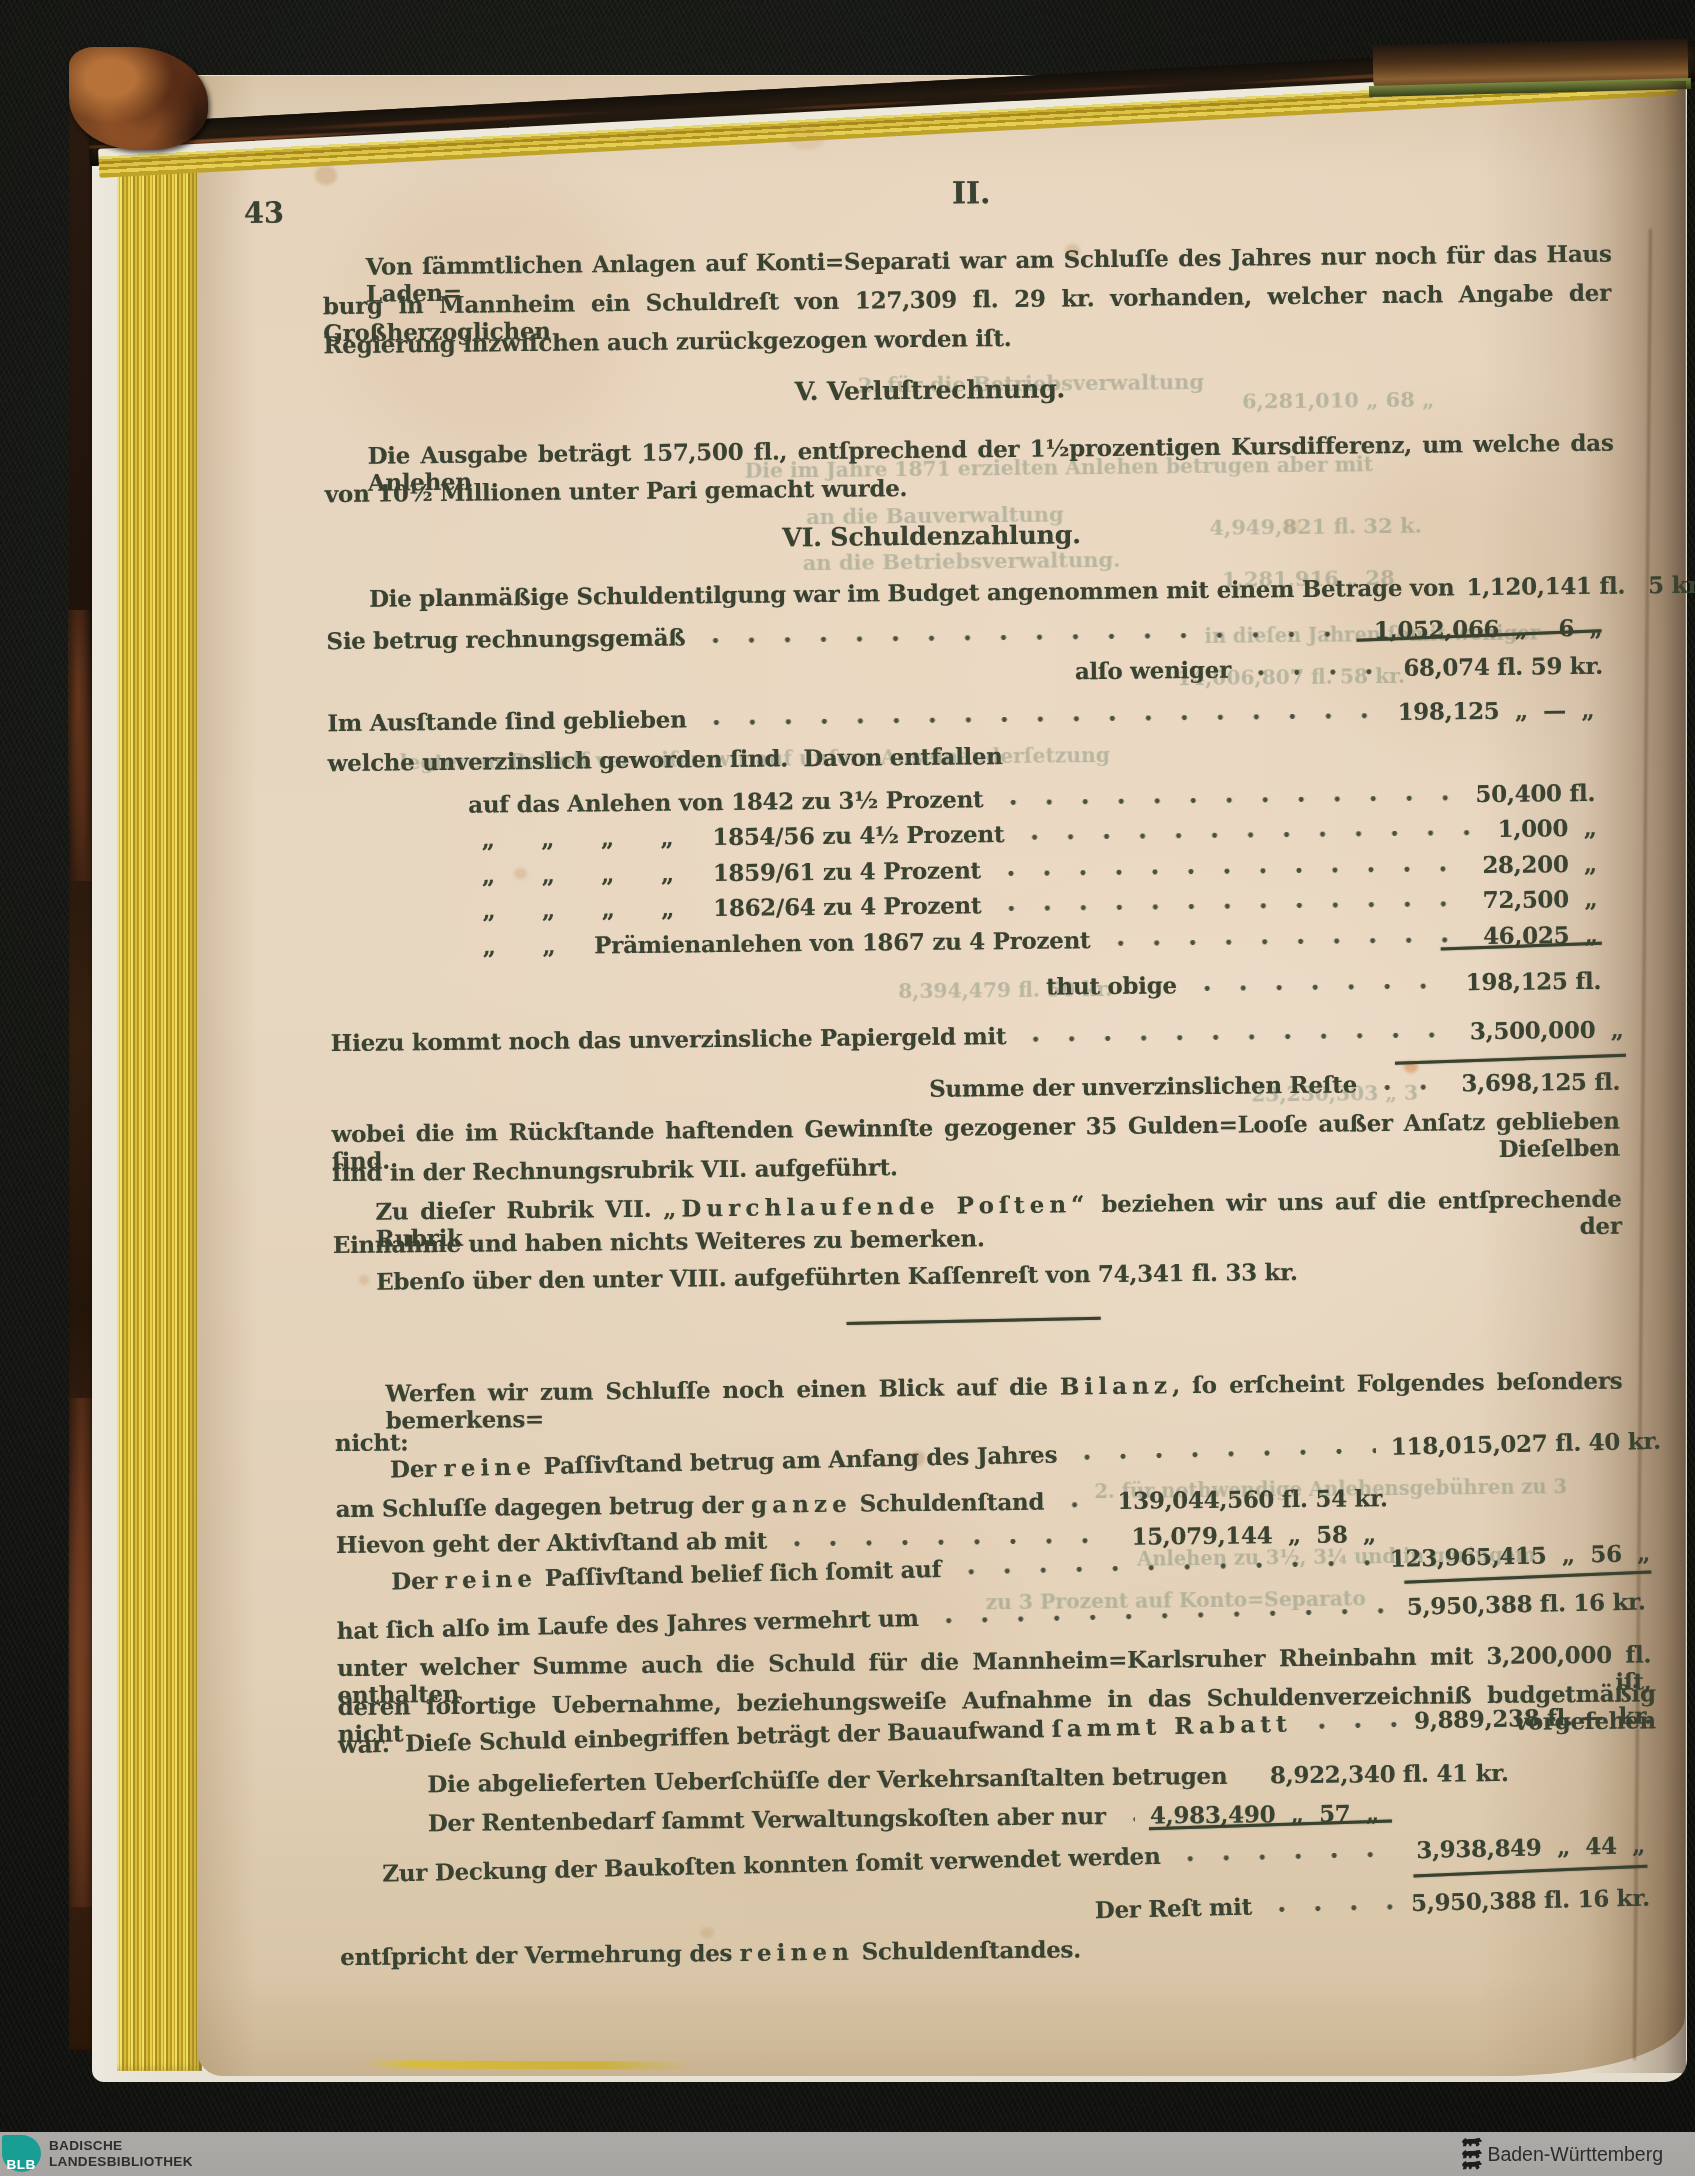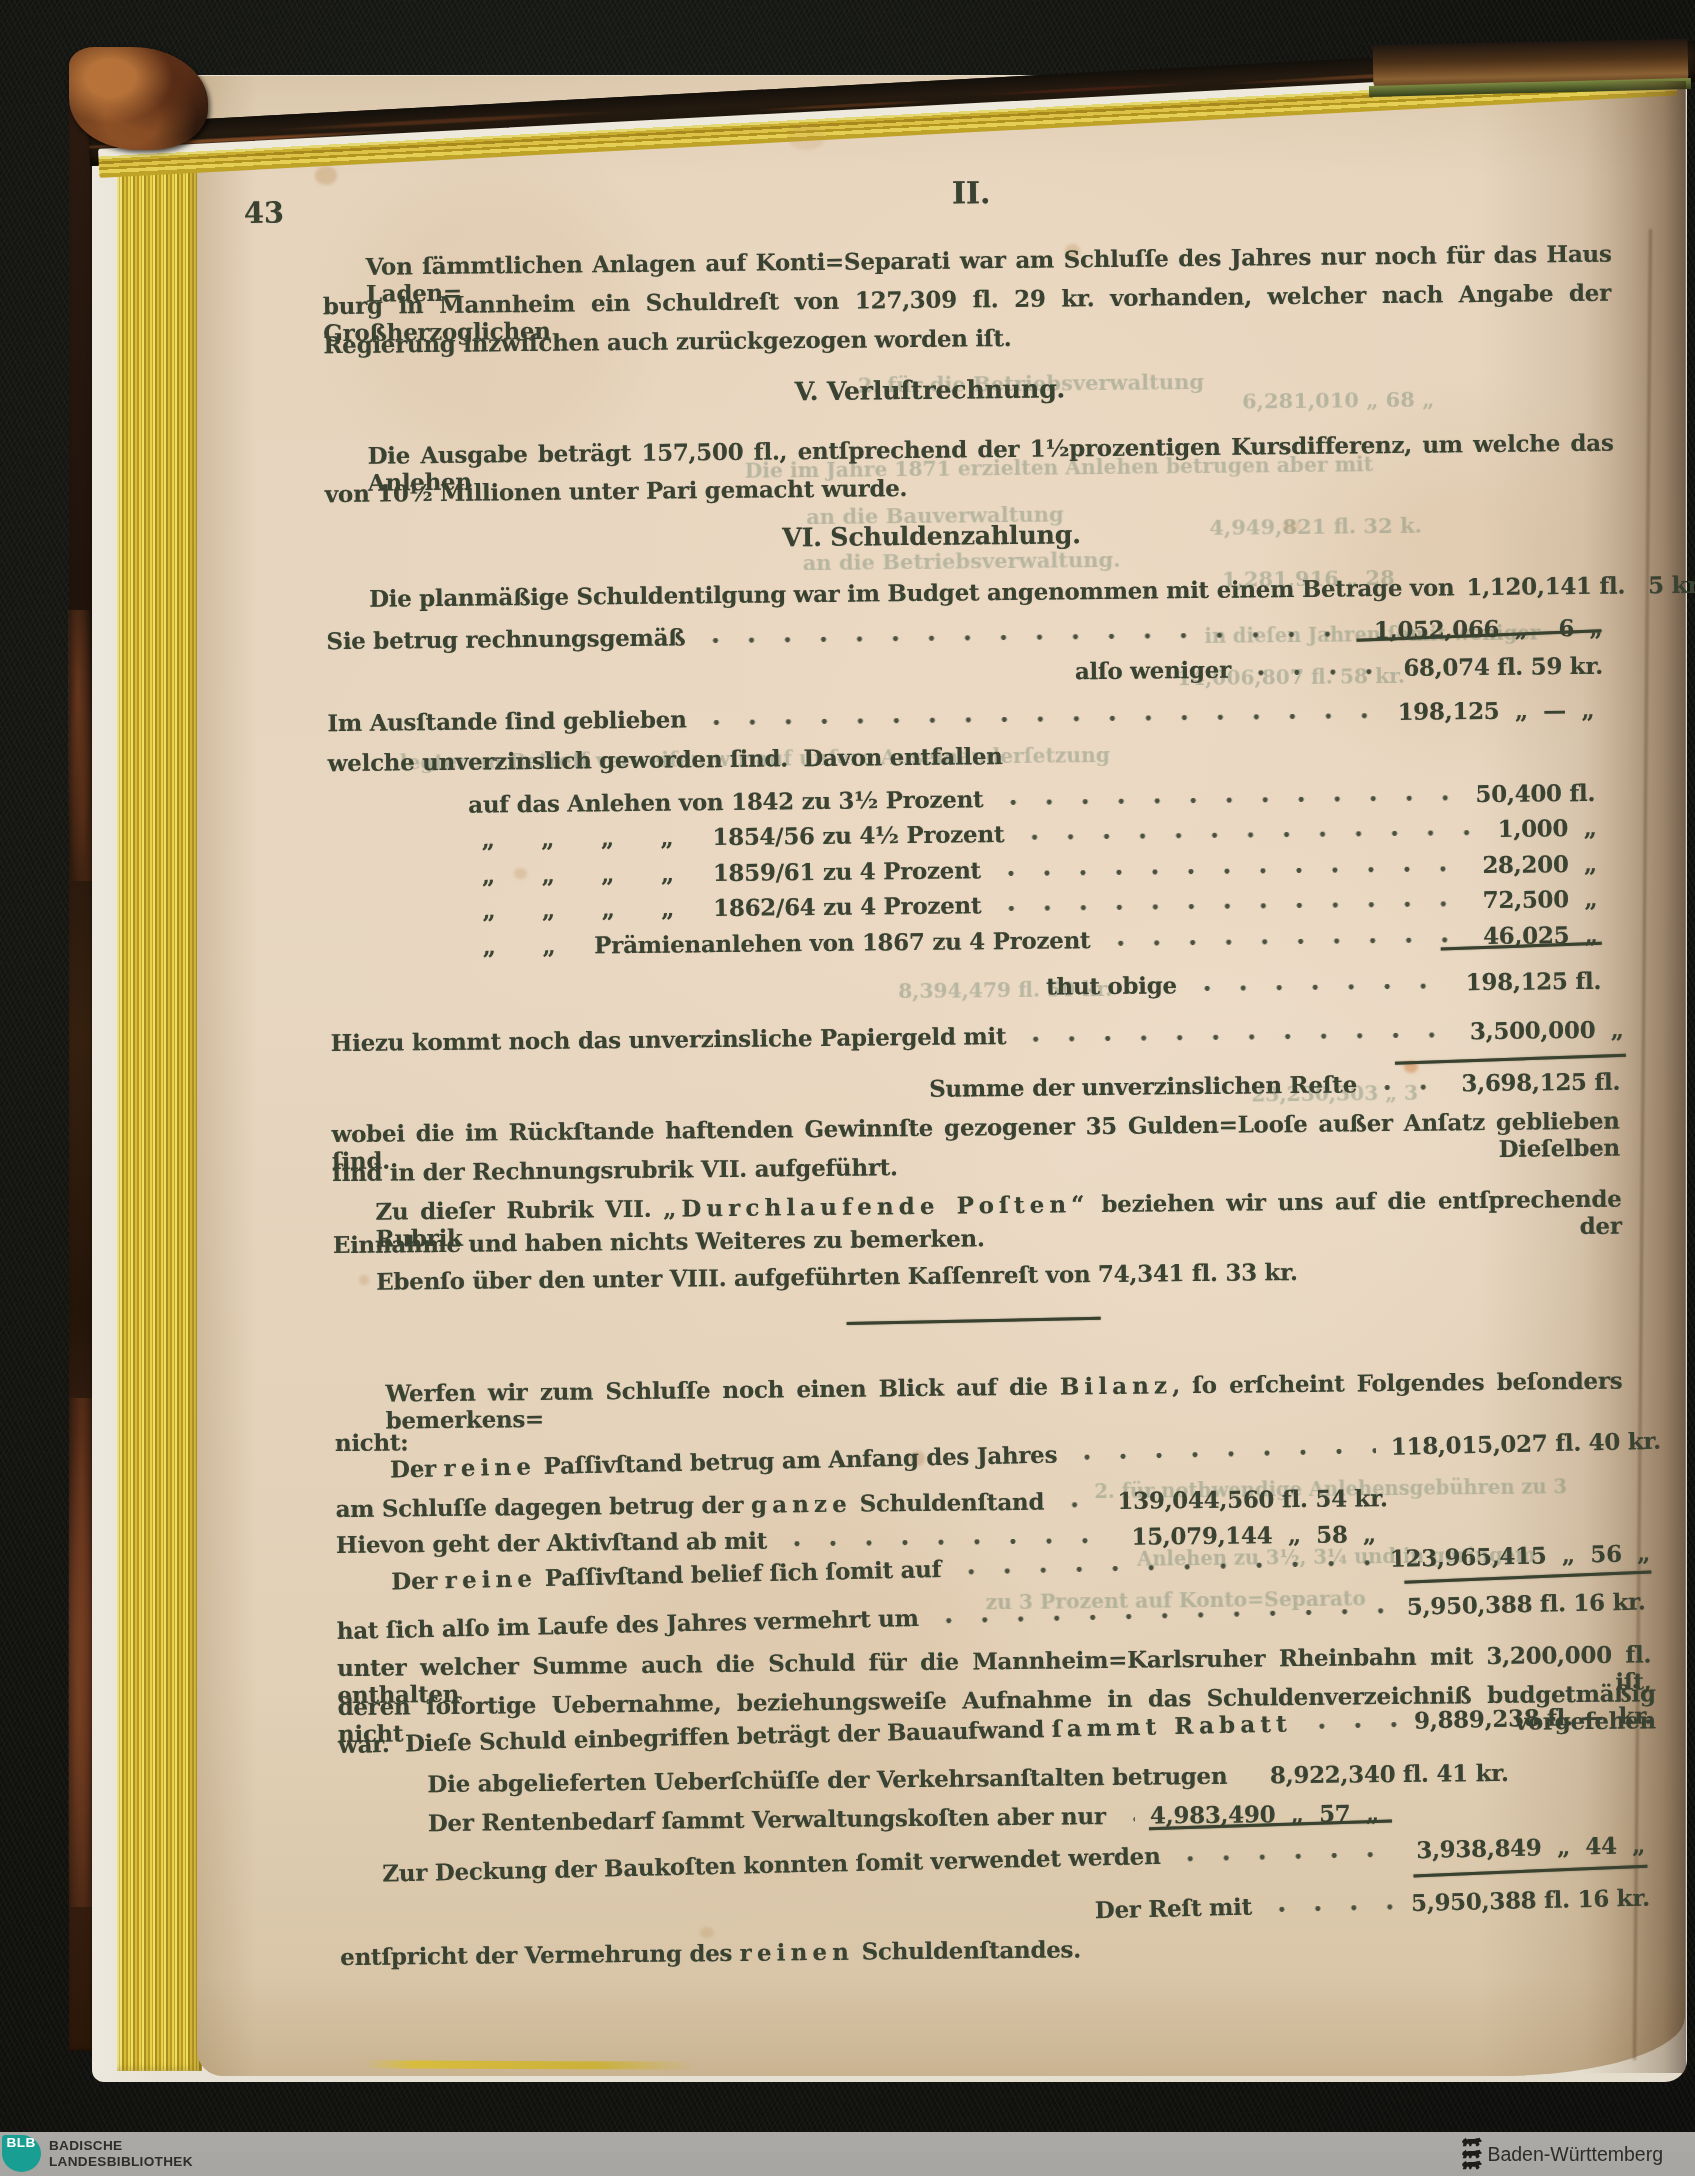--- a/index.html
+++ b/index.html
@@ -80,21 +80,21 @@
     background-image:radial-gradient(circle at 50% 62%, rgba(58,66,50,.9) 2.2px, rgba(58,66,50,0) 2.9px);
     background-size:36px 20.3px;background-repeat:repeat-x;}
   .dit{word-spacing:39px;margin-right:39px;white-space:pre;}
   .sp{letter-spacing:5.1px;}
   .tk{transform:rotate(-0.7deg);transform-origin:0 60%;}
   .rule{position:absolute;height:2.5px;background:#39412f;box-shadow:0 0 1.3px rgba(57,65,47,.7);}
   .ghost{position:absolute;font-family:"DejaVu Serif",serif;font-weight:700;color:rgba(95,122,100,.36);filter:blur(0.6px);white-space:pre;}
   
   .footer{position:absolute;left:0;top:2132px;width:1695px;height:44px;background:linear-gradient(180deg,#abaaa7 0%,#a6a5a2 100%);}
   .blb-logo{position:absolute;left:1.7px;top:3.4px;width:39px;height:37px;background:#189e92;border-radius:3.4px 50% 50% 50%;
-    display:flex;align-items:flex-start;justify-content:center;}
+    display:flex;align-items:flex-end;justify-content:center;}
   .blb-abbr{color:#ffffff;font-family:"Liberation Sans",sans-serif;font-weight:bold;font-size:13.6px;letter-spacing:0.4px;}
   .blb-name{position:absolute;left:49px;top:6px;font-family:"Liberation Sans",sans-serif;font-weight:bold;font-size:13.6px;line-height:1.2;color:#2e2e2c;letter-spacing:0.3px;}
   .bw{position:absolute;right:32px;top:0;height:44px;display:flex;align-items:center;gap:4px;}
   .lions{display:flex;flex-direction:column;gap:0.8px;}
   .bw-name{font-family:"Liberation Sans",sans-serif;font-size:19.5px;color:#2c2c2a;}
 </style>
 </head>
 <body>
 
 <div class="canvas">

